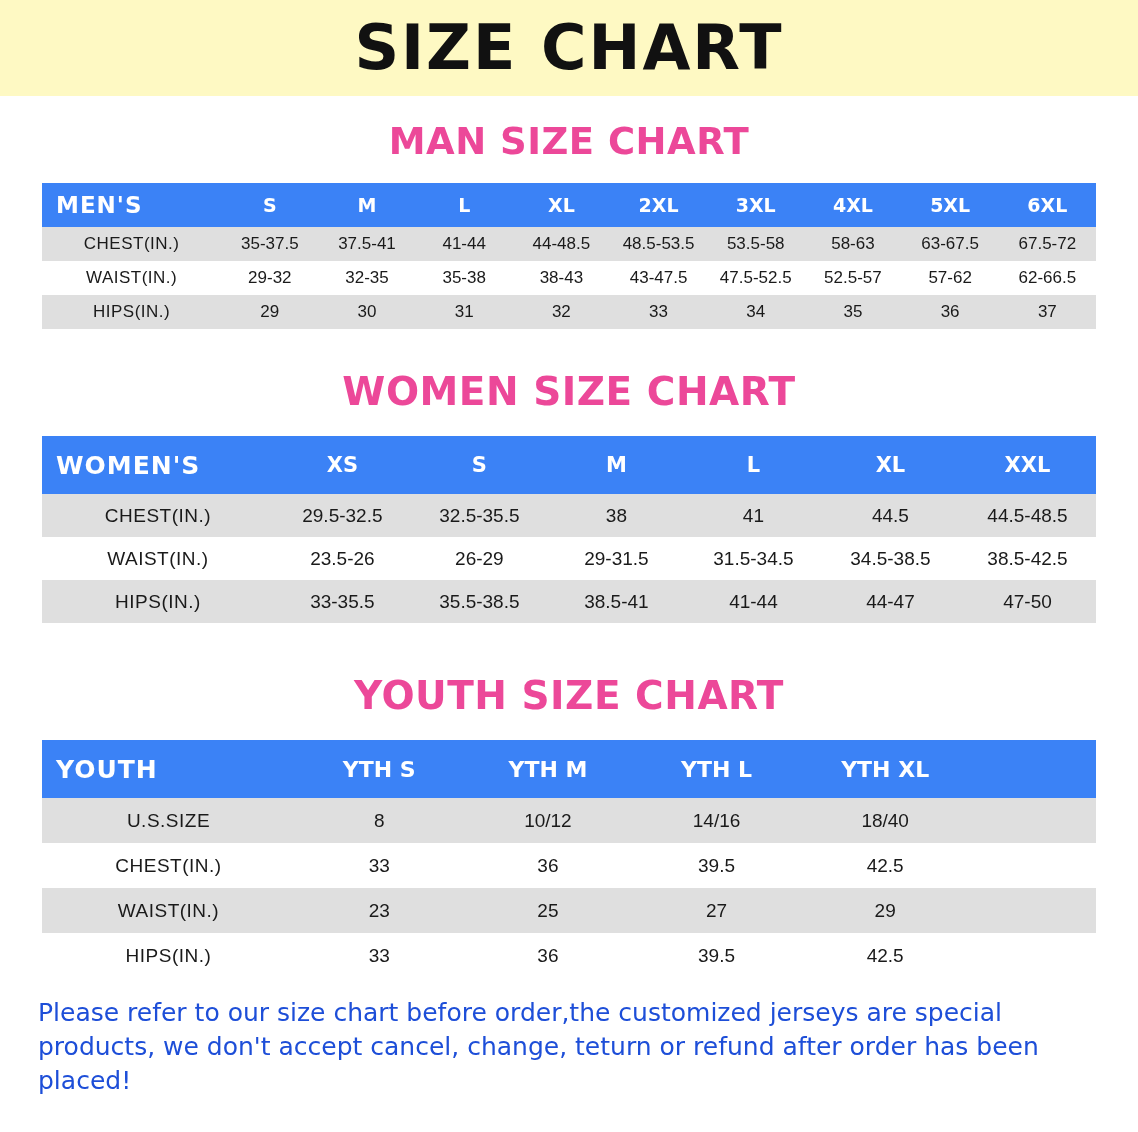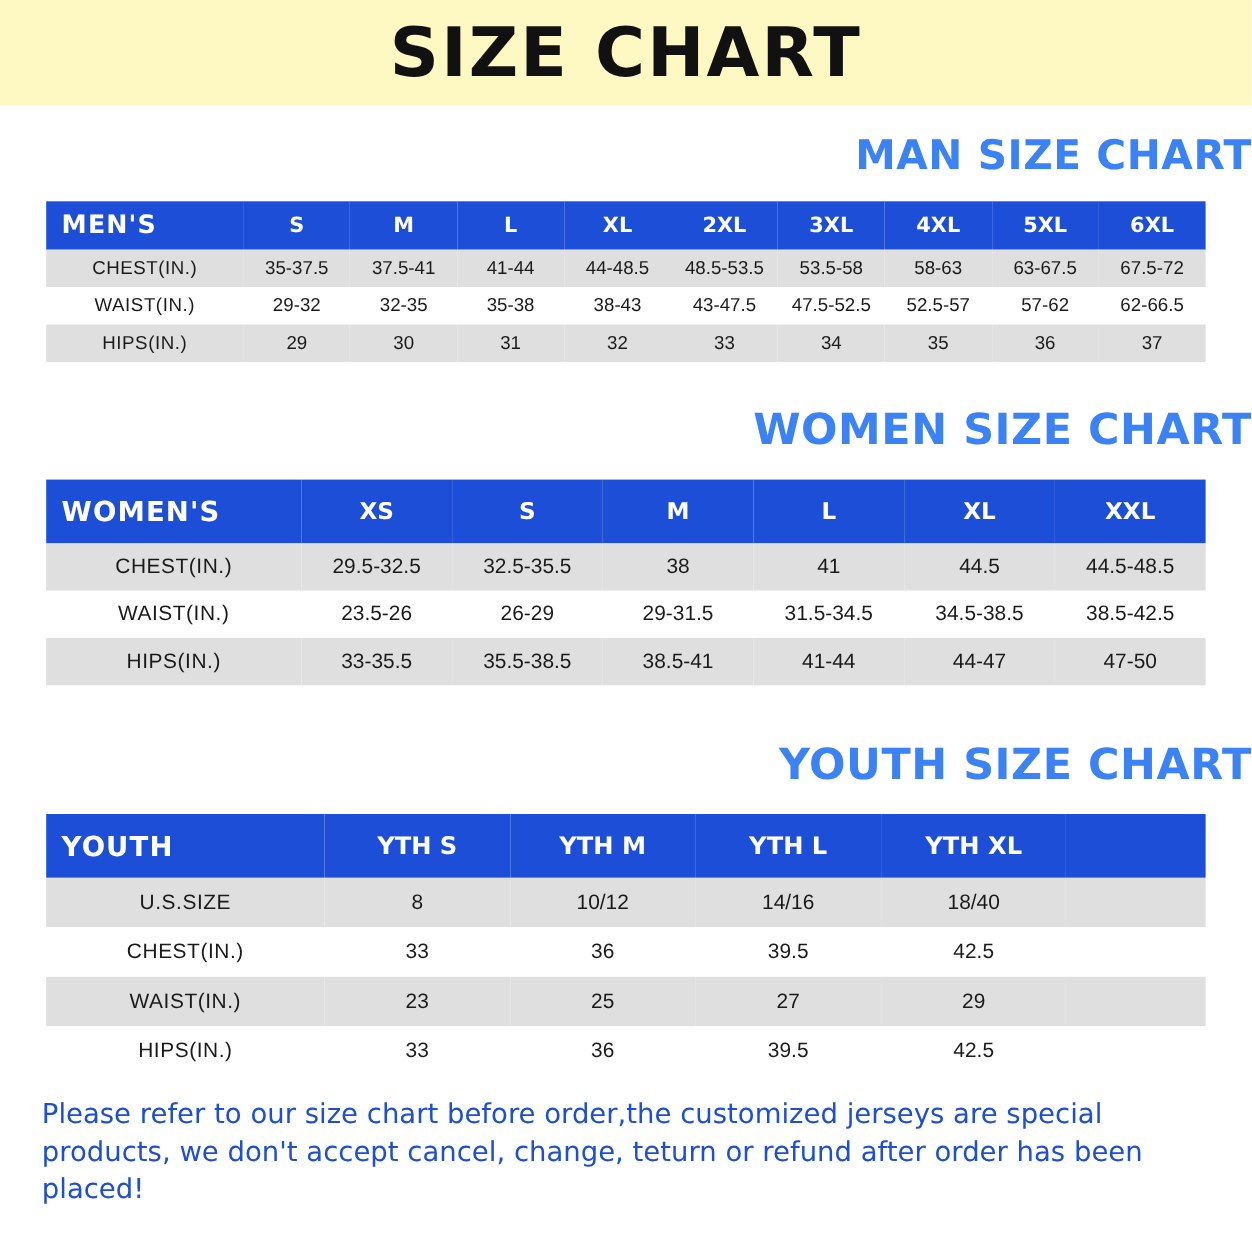--- a/index.html
+++ b/index.html
@@ -26,41 +26,41 @@
     font-family: "DejaVu Sans", sans-serif;
     font-weight: 700;
     font-size: 62px;
     letter-spacing: 2px;
     color: #111111;
     line-height: 1;
   }
 
   
   .section-title {
-    text-align: right;
+    text-align: center;
     font-family: "DejaVu Sans", sans-serif;
     font-weight: 700;
-    color: #3b82f6;
+    color: #ec4899;
     letter-spacing: 0.5px;
   }
   .title-man   { font-size: 37px; margin-top: 24px; margin-bottom: 20px; }
   .title-women { font-size: 39px; margin-top: 40px; margin-bottom: 22px; }
   .title-youth { font-size: 39px; margin-top: 50px; margin-bottom: 22px; }
 
   
   .table-wrap {
     margin: 0 42px;
   }
   table {
     width: 100%;
     border-collapse: collapse;
     table-layout: fixed;
   }
   thead th {
-    background: #1d4ed8;
+    background: #3b82f6;
     color: #ffffff;
     font-family: "DejaVu Sans", sans-serif;
     font-weight: 700;
     text-align: center;
   }
   thead th.rowhead {
     text-align: left;
   }
   tbody td {
     text-align: center;

